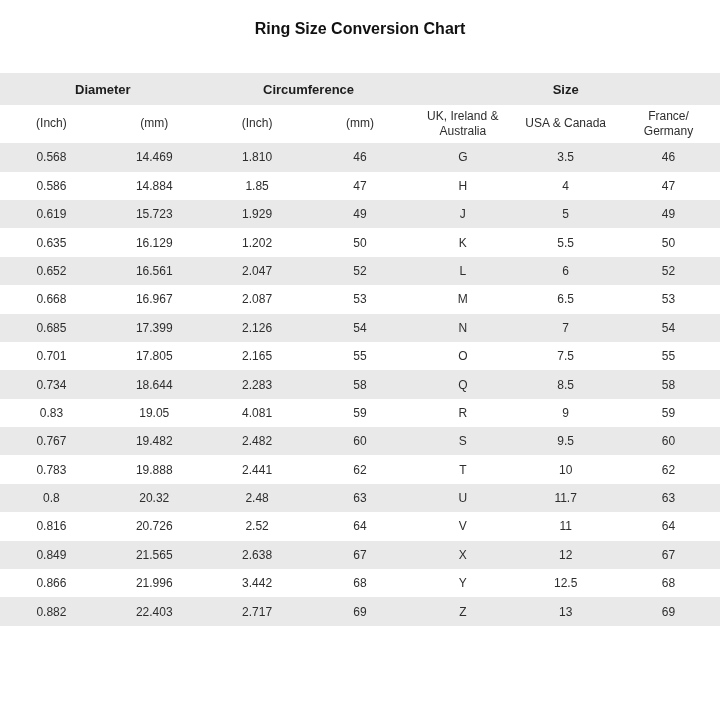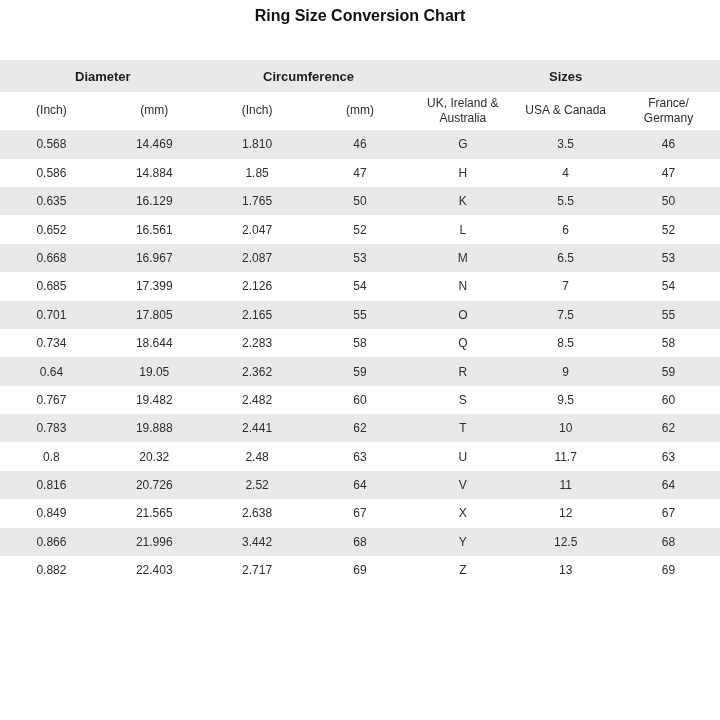--- a/index.html
+++ b/index.html
@@ -4,21 +4,21 @@
 <style>
   html, body { margin: 0; padding: 0; }
   body {
     width: 720px; height: 720px;
     background: #ffffff;
     font-family: "Liberation Sans", sans-serif;
     overflow: hidden;
   }
   .page-title {
     margin: 0;
-    padding-top: 6px;
+    padding-top: 19px;
     text-align: center;
     font-size: 16px;
     font-weight: bold;
     color: #111111;
     line-height: 1.2;
   }
   table.ring-table {
     width: 720px;
     border-collapse: collapse;
     table-layout: fixed;
@@ -69,21 +69,21 @@
       <col>
       <col>
       <col>
       <col>
       <col>
   </colgroup>
   <thead>
     <tr class="group-row">
       <th colspan="2">Diameter</th>
       <th colspan="2">Circumference</th>
-      <th colspan="3">Sizes</th>
+      <th colspan="3">Size</th>
     </tr>
     <tr class="units-row">
       <th>(Inch)</th>
       <th>(mm)</th>
       <th>(Inch)</th>
       <th>(mm)</th>
       <th>UK, Ireland &amp; Australia</th>
       <th>USA &amp; Canada</th>
       <th>France/ Germany</th>
     </tr>
@@ -101,23 +101,32 @@
       <tr>
         <td>0.586</td>
         <td>14.884</td>
         <td>1.85</td>
         <td>47</td>
         <td>H</td>
         <td>4</td>
         <td>47</td>
       </tr>
       <tr>
+        <td>0.619</td>
+        <td>15.723</td>
+        <td>1.929</td>
+        <td>49</td>
+        <td>J</td>
+        <td>5</td>
+        <td>49</td>
+      </tr>
+      <tr>
         <td>0.635</td>
         <td>16.129</td>
-        <td>1.765</td>
+        <td>1.202</td>
         <td>50</td>
         <td>K</td>
         <td>5.5</td>
         <td>50</td>
       </tr>
       <tr>
         <td>0.652</td>
         <td>16.561</td>
         <td>2.047</td>
         <td>52</td>
@@ -155,23 +164,23 @@
       <tr>
         <td>0.734</td>
         <td>18.644</td>
         <td>2.283</td>
         <td>58</td>
         <td>Q</td>
         <td>8.5</td>
         <td>58</td>
       </tr>
       <tr>
-        <td>0.64</td>
+        <td>0.83</td>
         <td>19.05</td>
-        <td>2.362</td>
+        <td>4.081</td>
         <td>59</td>
         <td>R</td>
         <td>9</td>
         <td>59</td>
       </tr>
       <tr>
         <td>0.767</td>
         <td>19.482</td>
         <td>2.482</td>
         <td>60</td>

